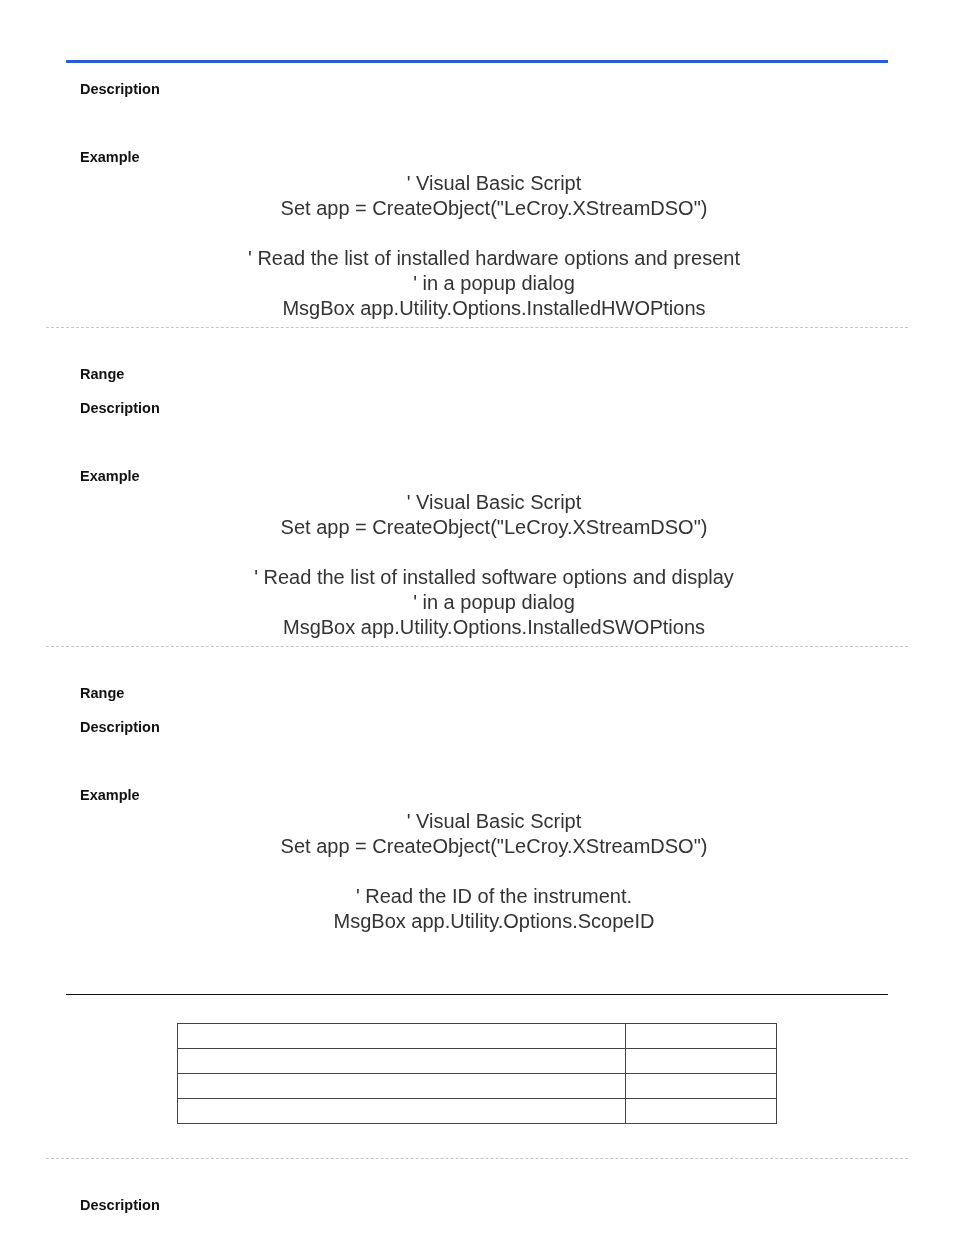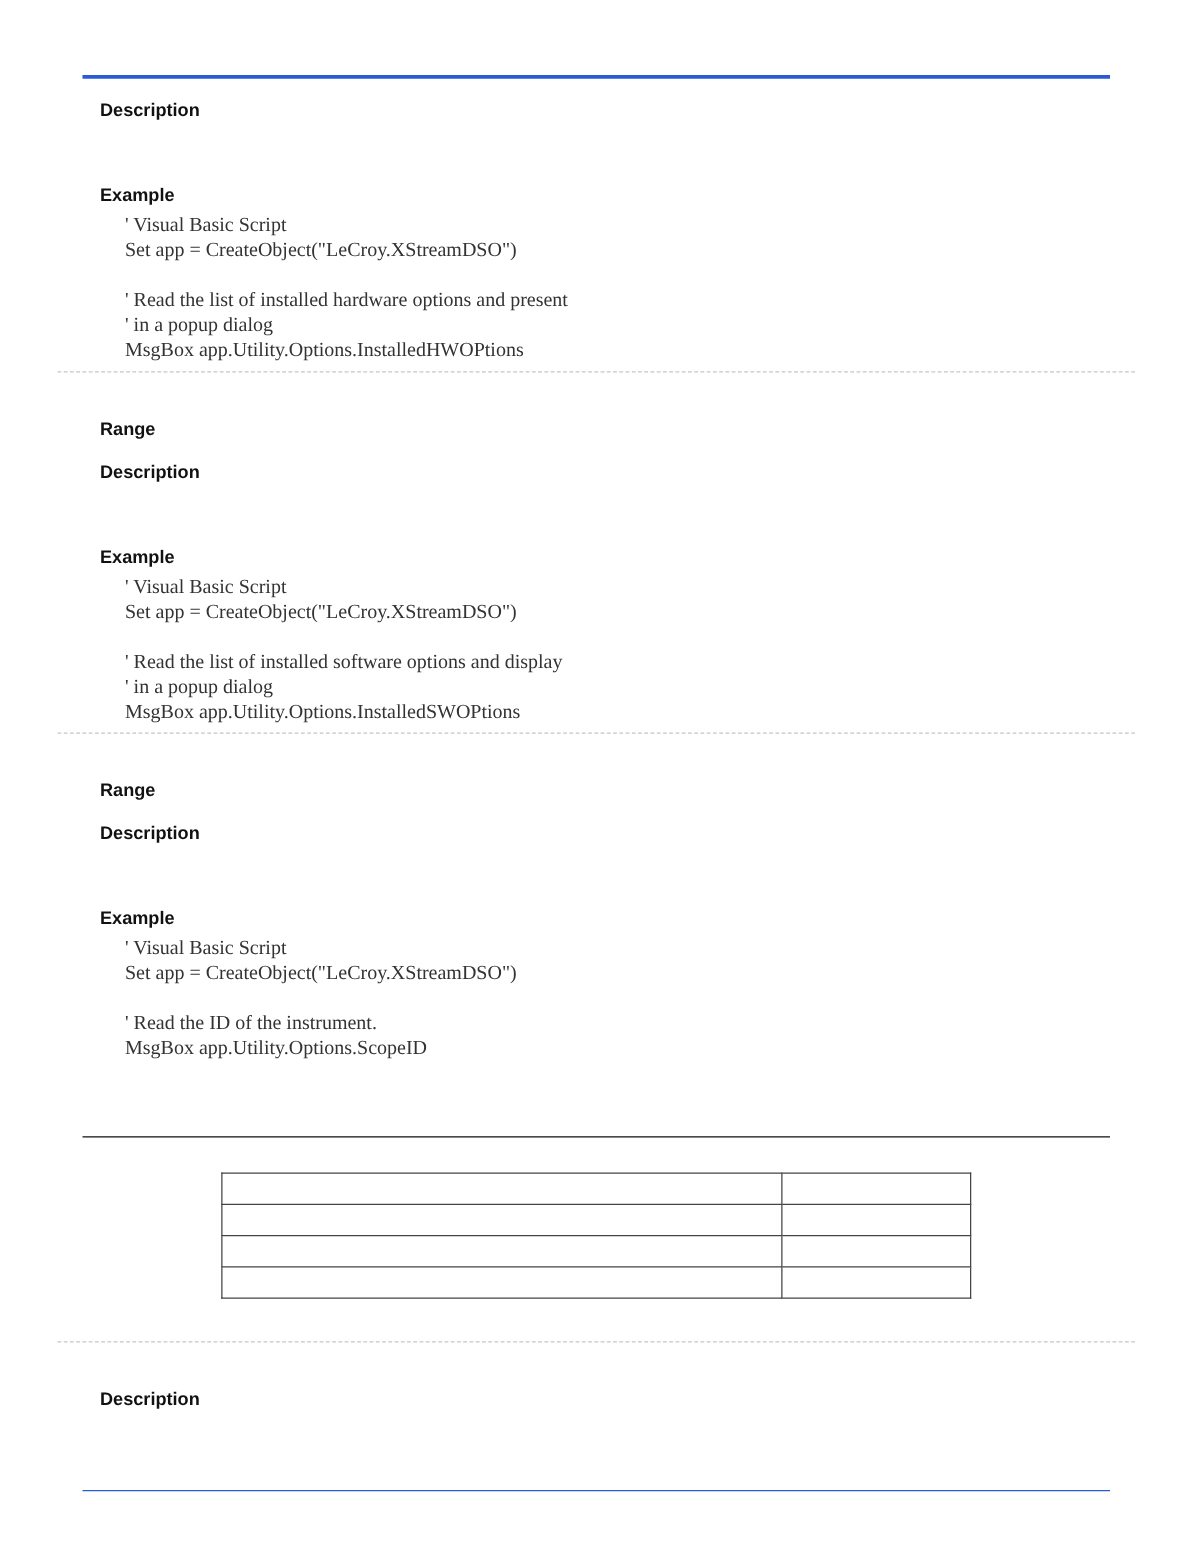--- a/index.html
+++ b/index.html
@@ -26,27 +26,28 @@
   }
   .section-heading {
     font-weight: 700;
     font-size: 14.5px;
     color: #111;
     margin-top: 18px;
     margin-bottom: 6px;
     padding-left: 14px;
   }
   .code-block {
-    font-family: Liberation Serif, serif;
-    font-size: 16px;
+    font-family: Liberation Sans, sans-serif;
+    font-size: 20px;
     color: #333;
     white-space: pre;
     line-height: 1.25;
     padding-left: 34px;
     margin-bottom: 6px;
+    text-align: center;
   }
   .dash-sep {
     border: none;
     border-top: 1.5px dashed #c5c5c5;
     margin: 6px -20px 12px -20px;
   }
   .solid-sep {
     border: none;
     border-top: 1.5px solid #111;
     margin: 60px 0 28px 0;

